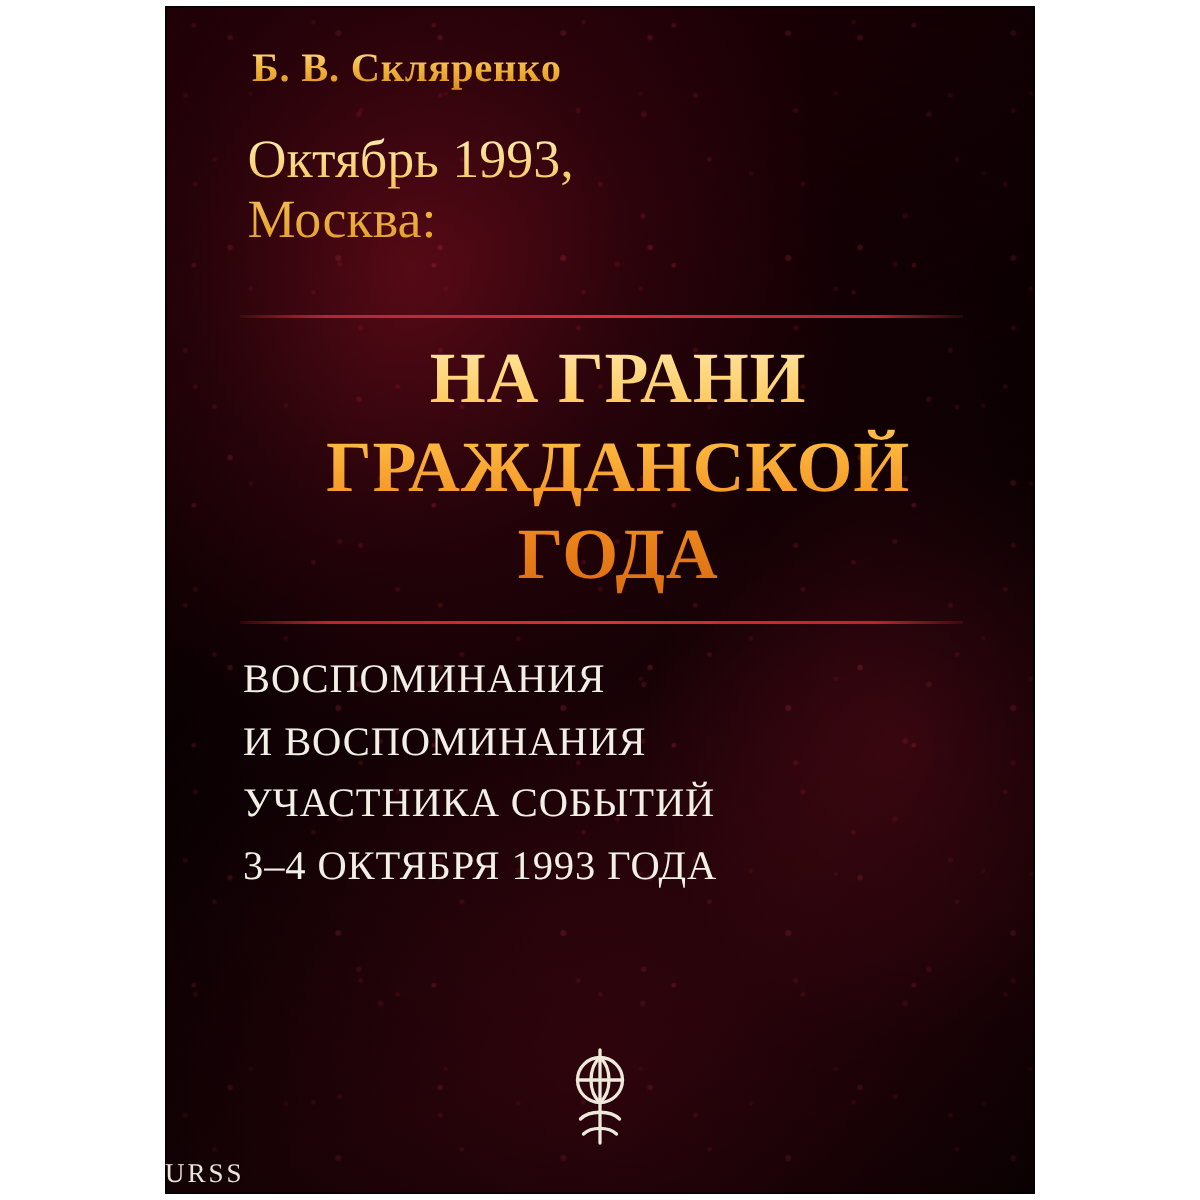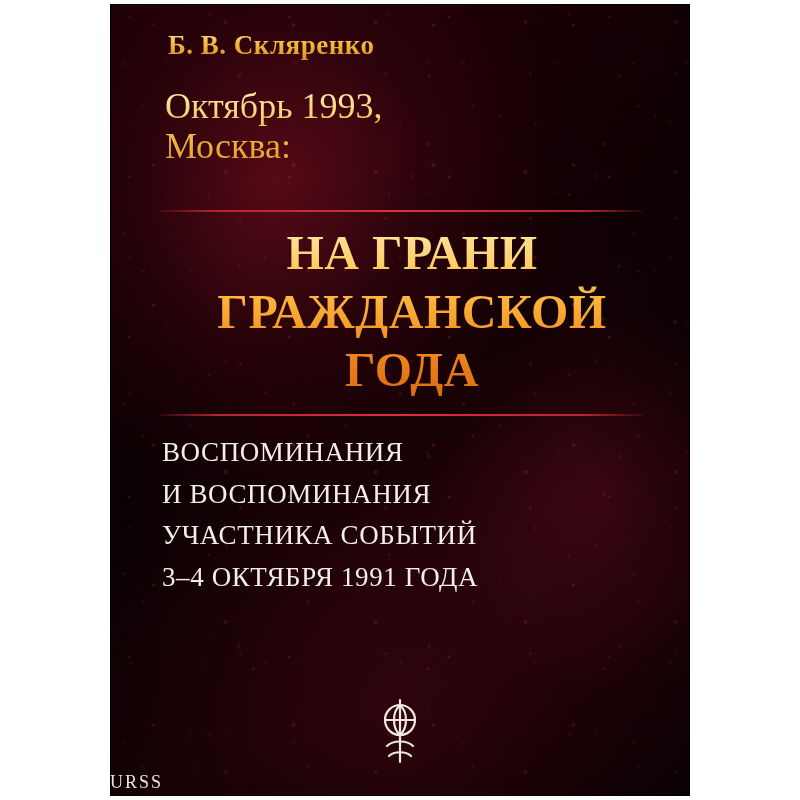--- a/index.html
+++ b/index.html
@@ -198,21 +198,21 @@
         <span class="line">ГРАЖДАНСКОЙ</span>
         <span class="line">ГОДА</span>
       </div>
 
       <div class="rule r2"></div>
 
       <div class="subtitle">
         <span class="line">ВОСПОМИНАНИЯ</span>
         <span class="line">И ВОСПОМИНАНИЯ</span>
         <span class="line">УЧАСТНИКА СОБЫТИЙ</span>
-        <span class="line">3–4 ОКТЯБРЯ 1991 ГОДА</span>
+        <span class="line">3–4 ОКТЯБРЯ 1993 ГОДА</span>
       </div>
 
       <div class="publisher">
         <svg class="mark" viewBox="0 0 74 74" aria-hidden="true">
           <g fill="none" stroke="#efe9dc" stroke-width="2.2" stroke-linecap="round">
             <path d="M37 6 C37 6 37 30 37 68"></path>
             <ellipse cx="37" cy="26" rx="15" ry="15"></ellipse>
             <path d="M22 26 C22 26 52 26 52 26"></path>
             <path d="M37 11 C29 18 29 34 37 41"></path>
             <path d="M37 11 C45 18 45 34 37 41"></path>

